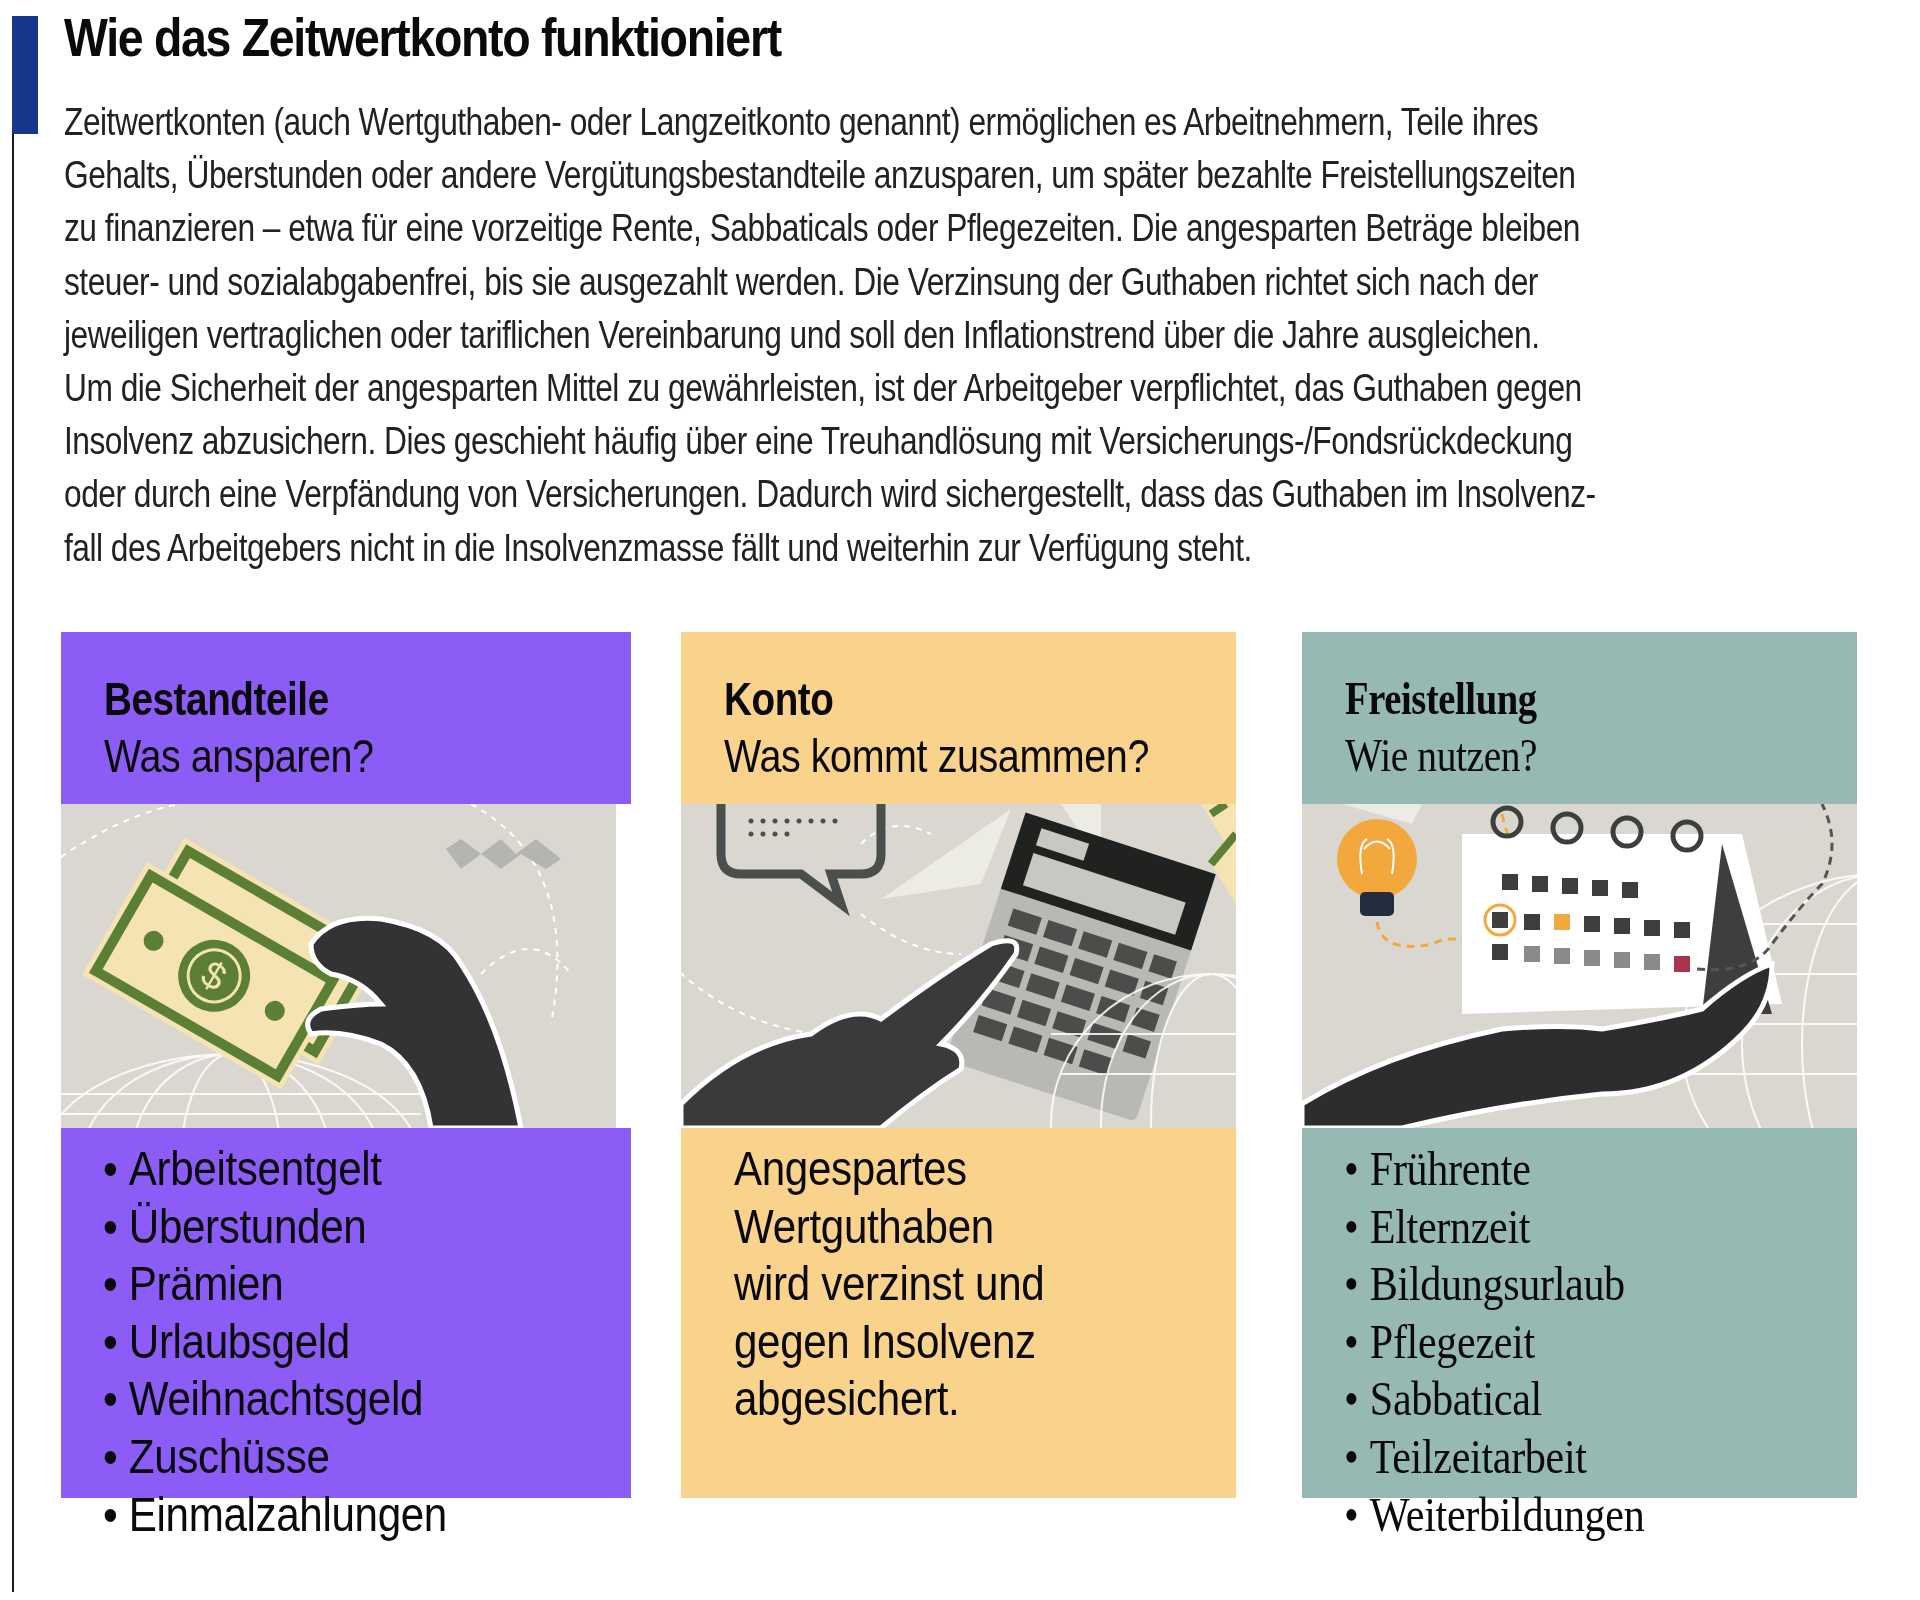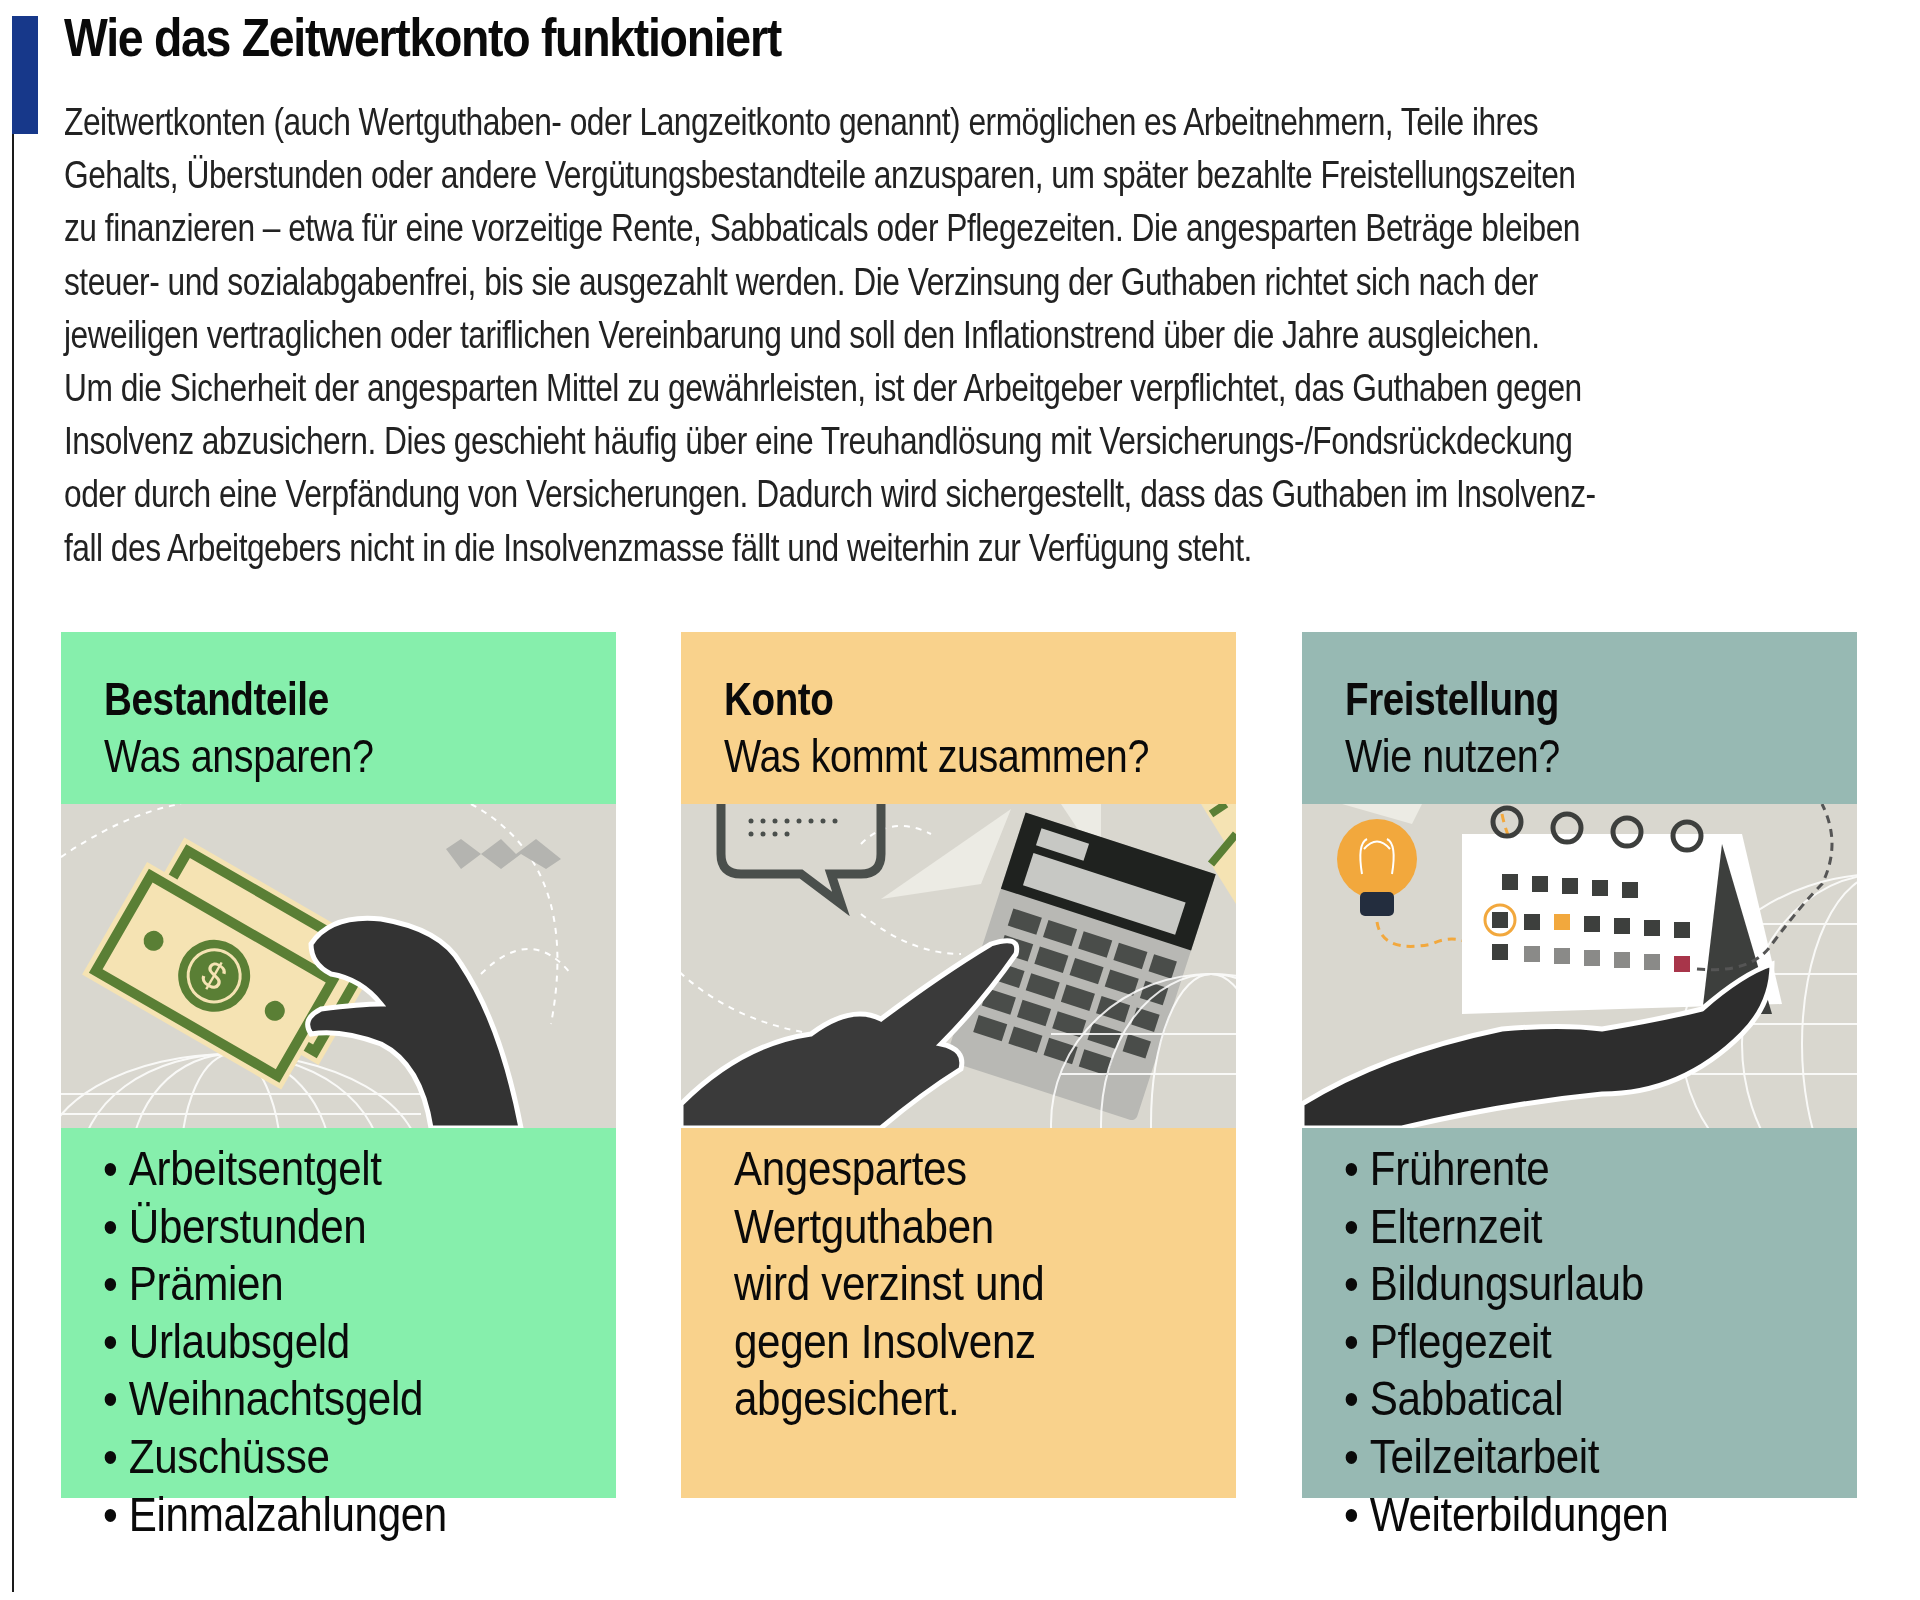--- a/index.html
+++ b/index.html
@@ -14,23 +14,23 @@
   .card .heading { position:absolute; left:43px; top:40px; font-size:46px; font-weight:bold; transform:scaleX(0.84); transform-origin:left top; white-space:nowrap; color:#0a0a0a; letter-spacing:-0.5px; }
   .card .sub { position:absolute; left:43px; top:96px; font-size:47px; transform:scaleX(0.84); transform-origin:left top; white-space:nowrap; color:#0a0a0a; letter-spacing:-0.5px; }
   .card .illus { position:absolute; left:0; top:172px; width:100%; height:324px; background:#d9d7cf; overflow:hidden; }
   .card .illus svg { display:block; }
   .card .body { position:absolute; left:0; top:496px; width:100%; height:370px; }
   .list { position:absolute; left:42px; top:12px; margin:0; padding:0; list-style:none; }
   .list li { font-size:49px; line-height:57.6px; white-space:nowrap; transform:scaleX(0.86); transform-origin:left top; color:#0a0a0a; letter-spacing:-0.4px; height:57.6px; }
   .list li .bullet { display:inline-block; width:30px; }
   .bodytext { position:absolute; left:53px; top:12px; font-size:49px; line-height:57.6px; transform:scaleX(0.86); transform-origin:left top; color:#0a0a0a; letter-spacing:-0.4px; }
   .bodytext span { display:block; white-space:nowrap; }
-  #card-1 { left:61px; } #card-1 .head, #card-1 .body { background:#86efac; }
+  #card-1 { left:61px; } #card-1 .head, #card-1 .body { background:#8b5cf6;padding-left:15px; }
   #card-2 { left:681px;border-radius:26px; } #card-2 .head, #card-2 .body { background:#f9d28c; }
-  #card-3 { left:1302px; } #card-3 .head, #card-3 .body { background:#97b9b3; }
+  #card-3 { left:1302px;font-family:Liberation Serif, serif; } #card-3 .head, #card-3 .body { background:#97b9b3; }
 </style>
 </head>
 <body>
 
 <div class="rule"></div>
 <div class="accent-bar"></div>
 
 <h1 class="title" style="margin:0">Wie das Zeitwertkonto funktioniert</h1>
 
 <div class="intro">

